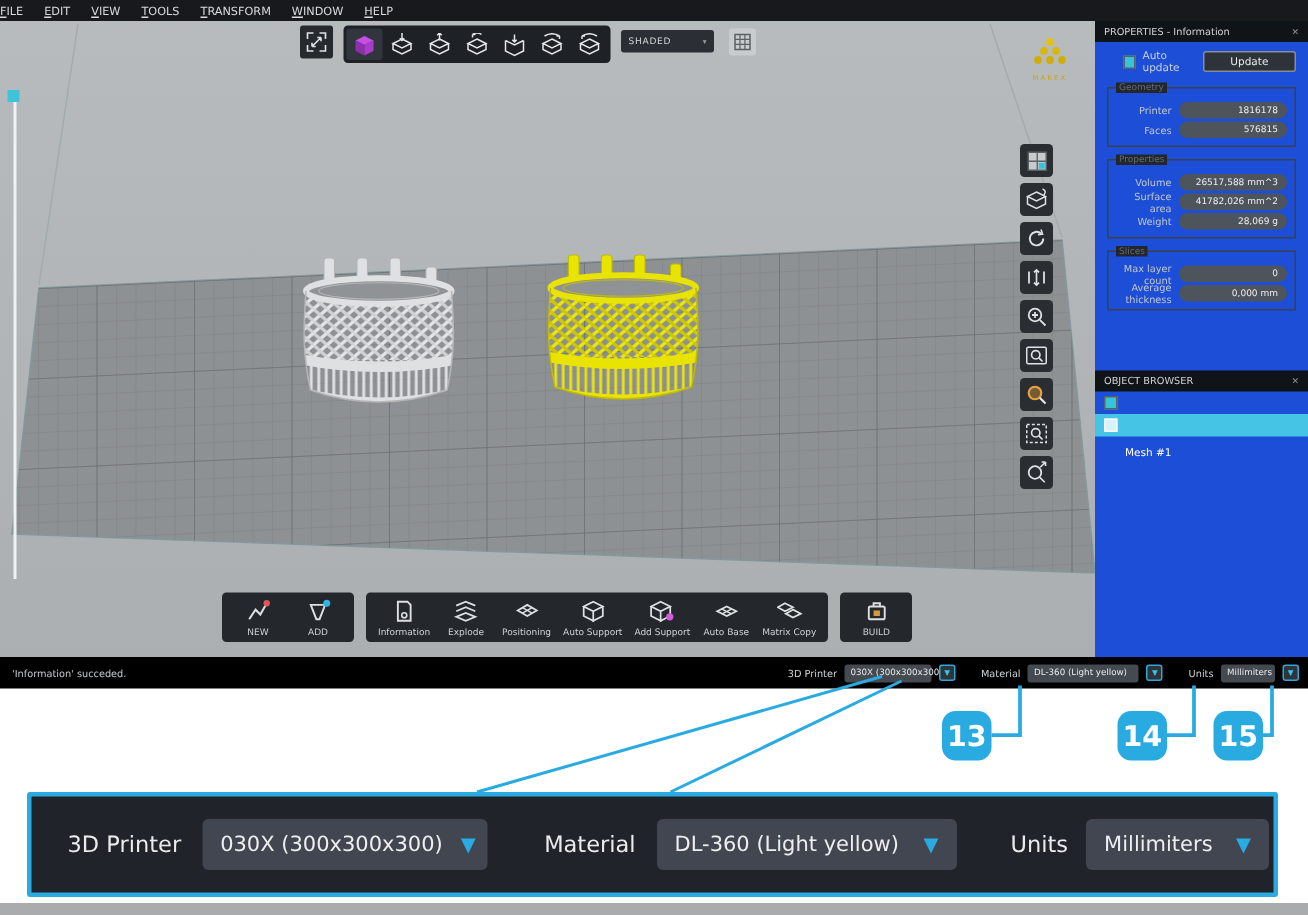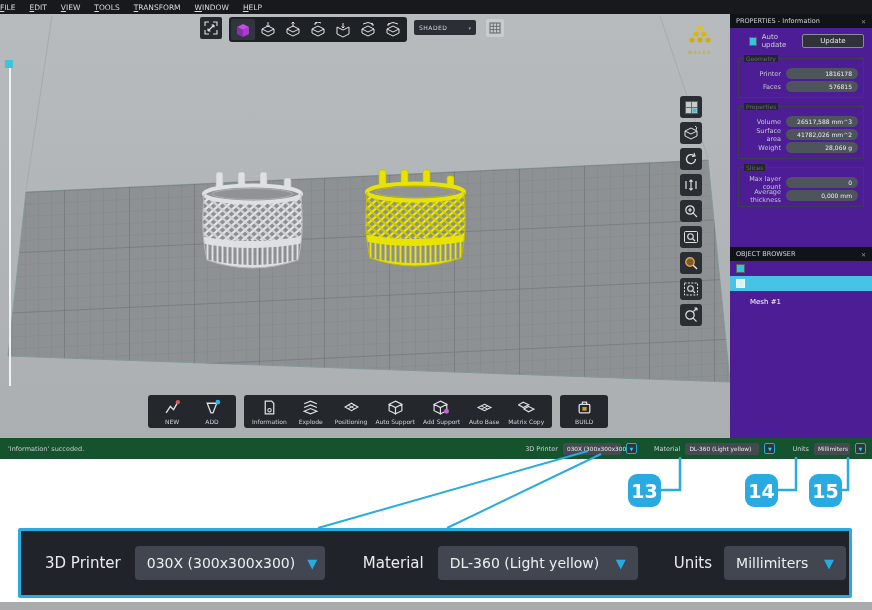--- a/index.html
+++ b/index.html
@@ -45,21 +45,21 @@
               display:flex; align-items:center; justify-content:center; }
 
   
   .bottom-toolbar { position:absolute; left:148px; top:381px; display:flex; gap:8px; align-items:flex-start; z-index:4; }
   .bt-group { background:#24272c; border-radius:3px; padding:4px 6px 3px; display:flex; gap:4px; }
   .bt-btn { min-width:36px; padding:0 2px; display:flex; flex-direction:column; align-items:center; gap:2px; }
   .bt-btn .lbl { font-size:6px; color:#cfd2d5; white-space:nowrap; }
 
   
   .right-panel { position:absolute; top:14px; left:730px; width:142px; height:424px;
-                 background:#4c1d95; display:flex; flex-direction:column; }
+                 background:#1d4ed8; display:flex; flex-direction:column; }
   .panel-header { flex:none; height:14px; background:#101317; display:flex; align-items:center;
                   justify-content:space-between; padding:0 6px; }
   .panel-header .t { font-size:6.5px; color:#cfd3d7; }
   .close-x { font-size:6px; color:#8d939a; }
   .autoupdate-row { display:flex; align-items:center; gap:5px; padding:5px 8px 3px;margin-left:11px; }
   .checkbox { width:9px; height:9px; background:#35c4da; border:1px solid #5a6068; }
   .lbl7 { font-size:7px; color:#ccd0d3; }
   .update-btn { margin-left:auto; width:76px; height:14px; border:1px solid #878d95; background:#2e3339;
                 color:#e8eaec; font-size:7px; display:flex; align-items:center; justify-content:center; border-radius:2px; }
   .group { position:relative; border:1px solid #3c4147; margin:6px 8px 2px; padding:8px 5px 4px; }
@@ -70,21 +70,21 @@
             display:flex; align-items:center; justify-content:flex-end; padding:0 6px; flex:none; }
   .ob-header { margin-top:38px; }
   .ob-item { height:15px; display:flex; align-items:center; gap:5px; padding:0 6px; }
   .ob-item .name { font-size:7px; color:#ccd0d3;margin-top:37px; }
   .ob-item.selected { background:#45c4e6; }
   .ob-item.selected .name { color:#ffffff; }
   .ob-check { width:9px; height:9px; background:#35c4da; border:1px solid #5a6068; flex:none; }
   .ob-item.selected .ob-check { background:#d9f2f9; border-color:#f4fbfd; }
 
   
-  .statusbar { position:absolute; top:438px; left:0; width:872px; height:21px; background:#14532d;
+  .statusbar { position:absolute; top:438px; left:0; width:872px; height:21px; background:#000000;
                display:flex; align-items:center; z-index:5; }
   .status-msg { font-size:6.5px; color:#c6c9cc; margin-left:8px; }
   .sb-right { margin-left:auto; display:flex; align-items:center; gap:5px; margin-right:6px; }
   .sb-label { font-size:6.5px; color:#cfd2d5; white-space:nowrap; }
   .sb-combo { height:12px; background:#454a51; border-radius:2px; color:#e9ebed; font-size:5.8px;
               display:flex; align-items:center; padding:0 4px; white-space:nowrap; }
   .sb-arrow { width:11px; height:11px; background:#2f343a; border:1px solid #2da8d8; border-radius:2px;
               display:flex; align-items:center; justify-content:center; color:#35c4ea; font-size:5px; flex:none; }
   .gap12 { width:7px; }
 

